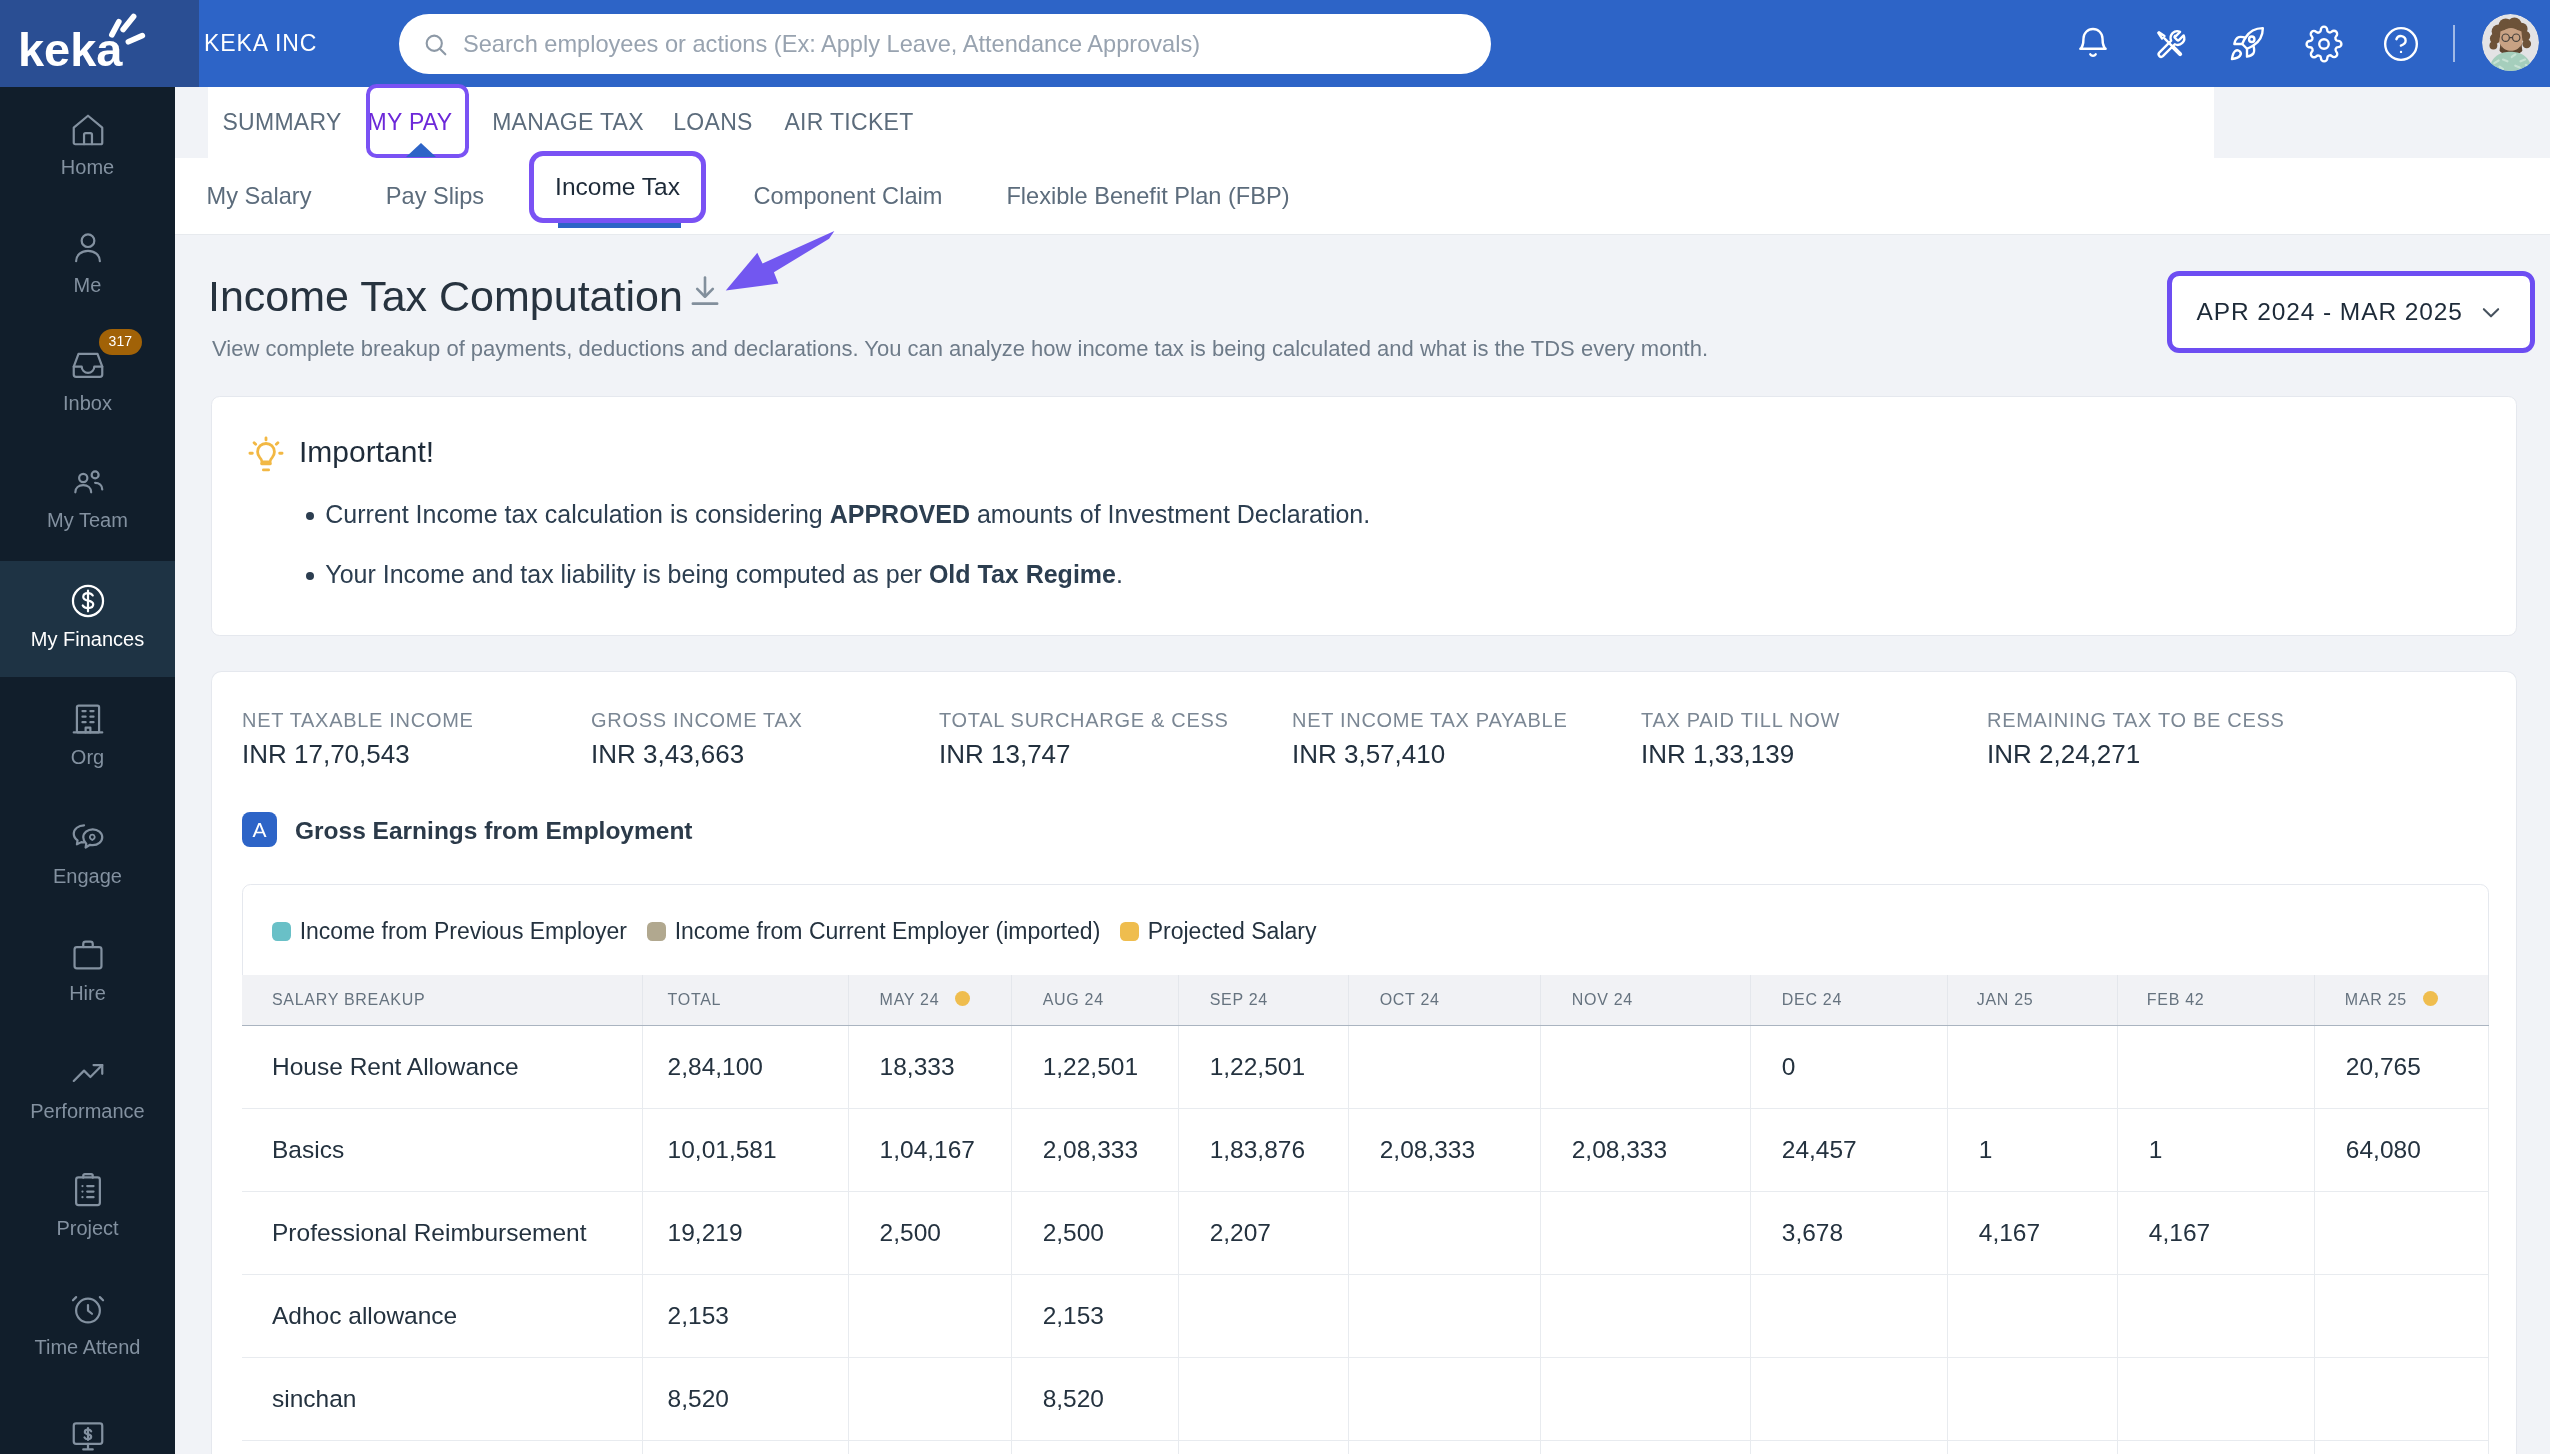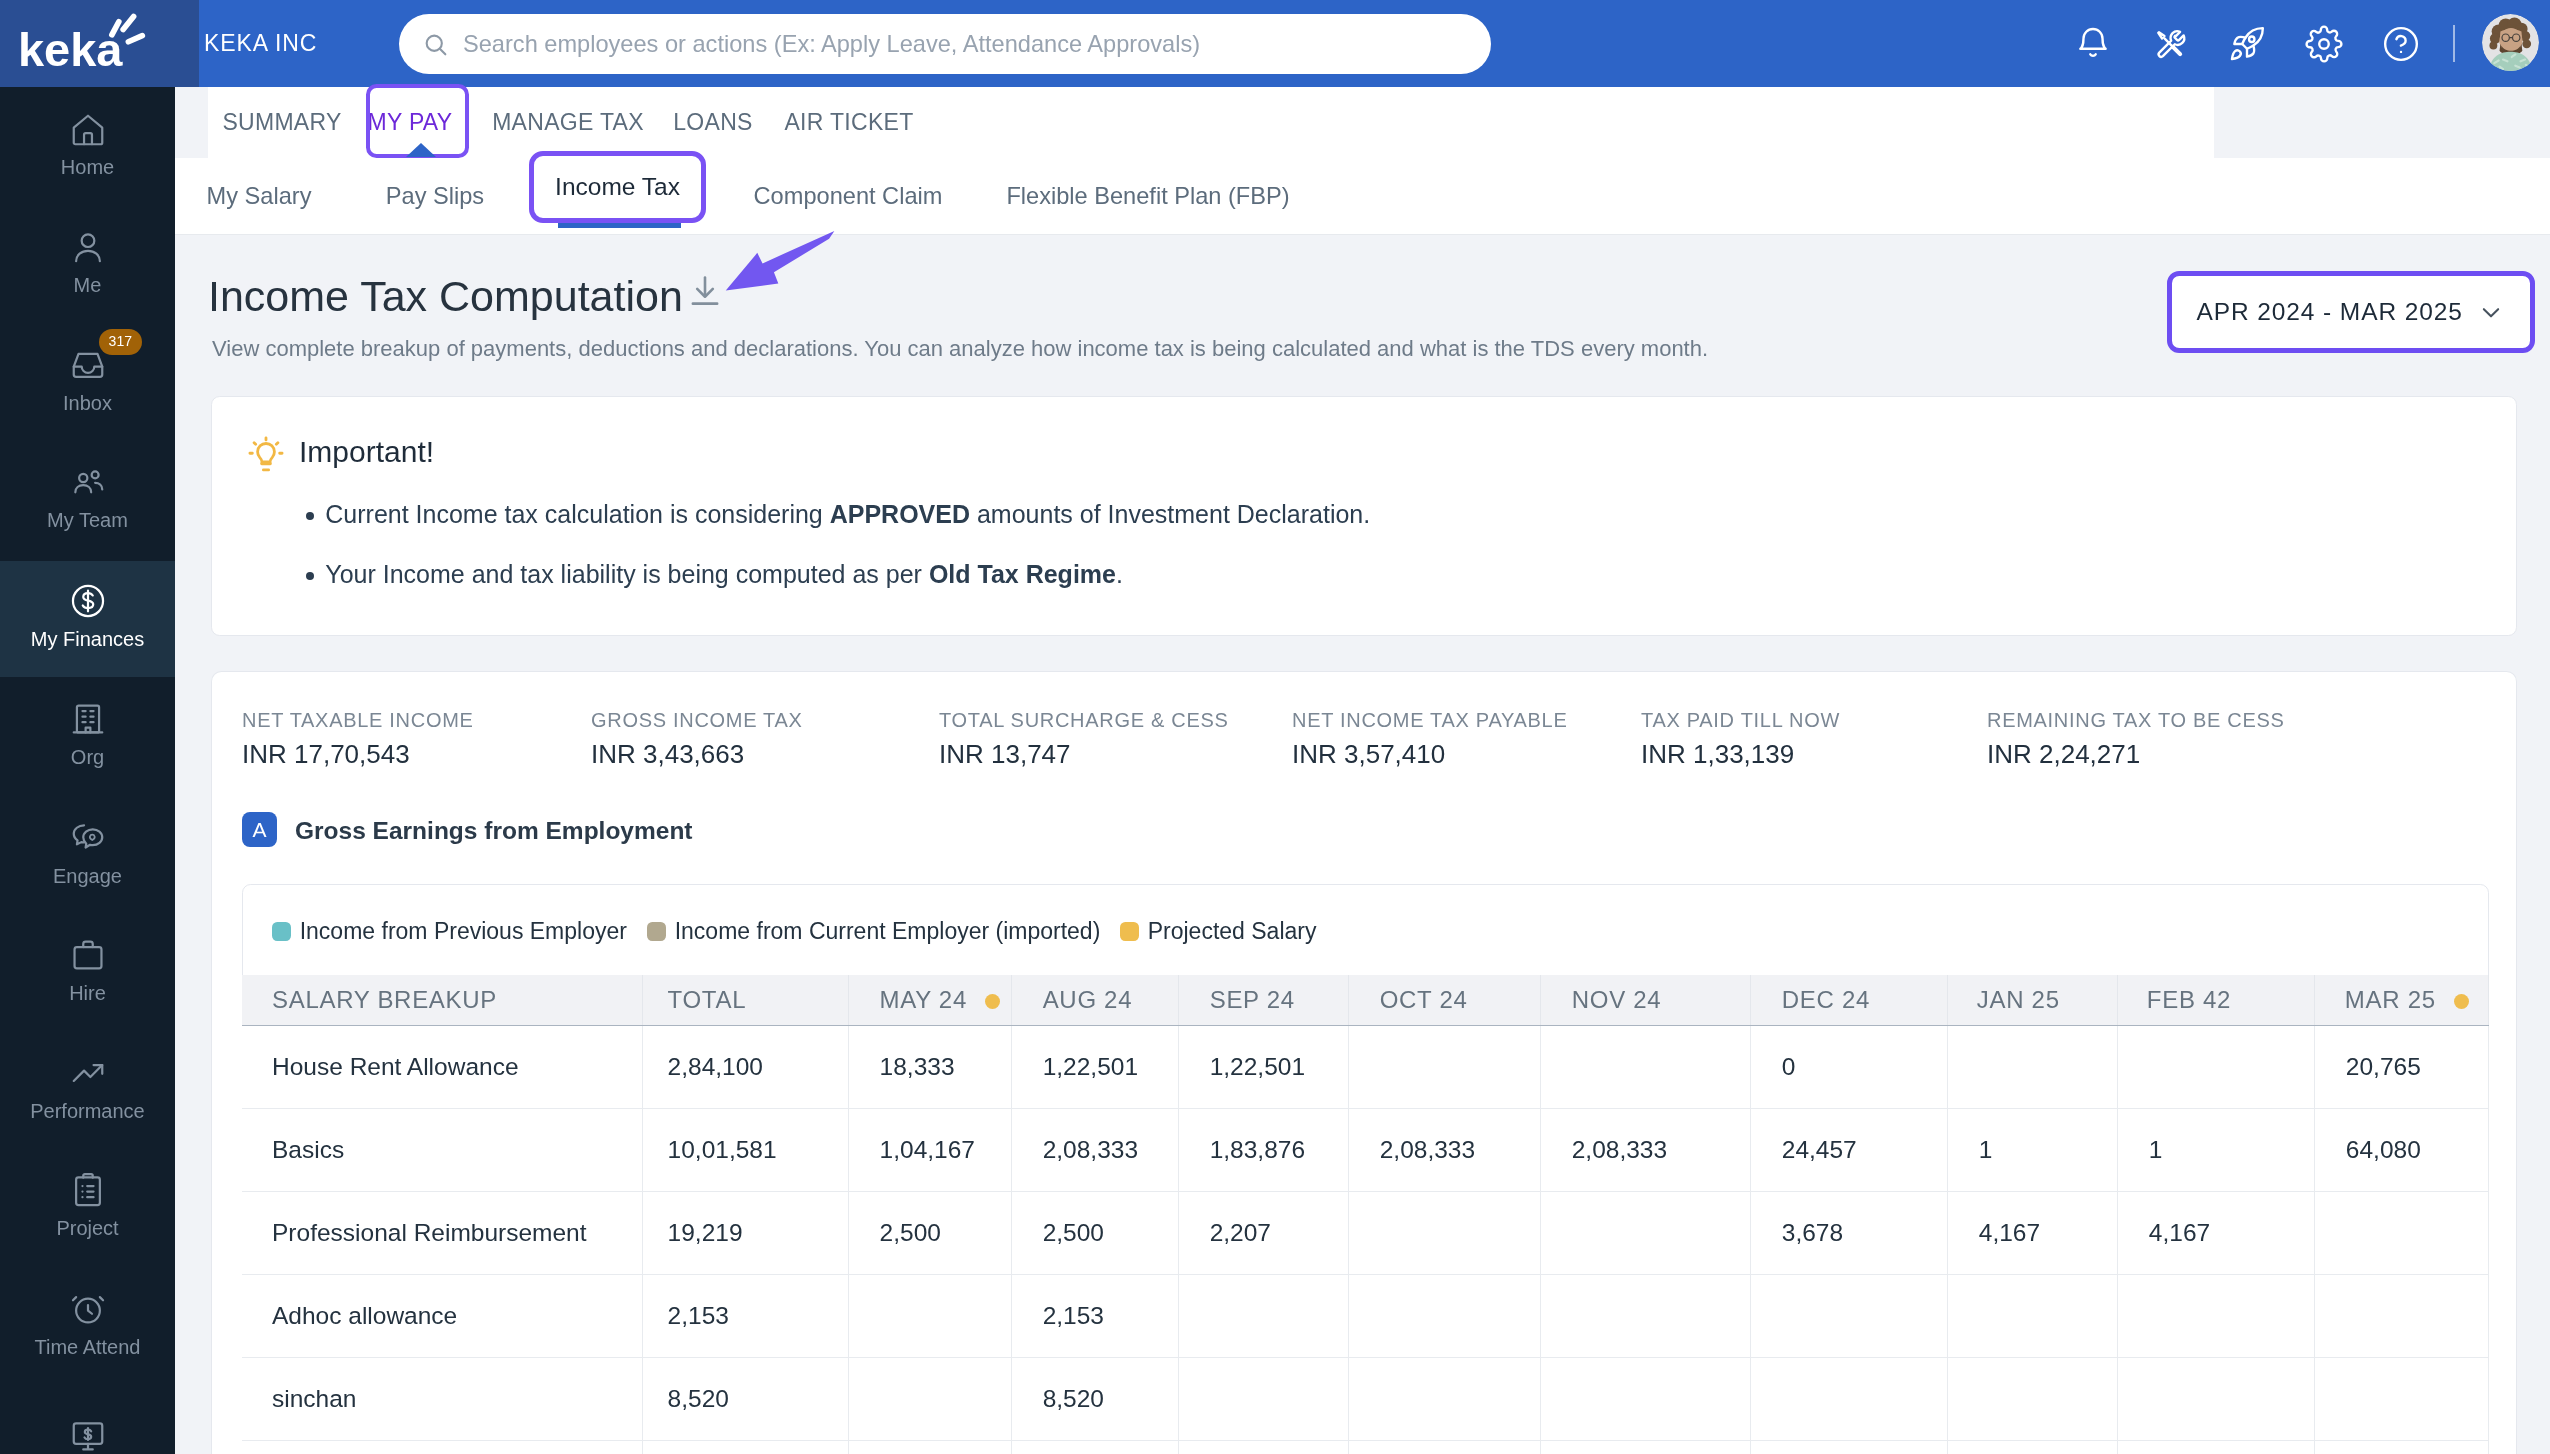--- a/index.html
+++ b/index.html
@@ -58,21 +58,21 @@
   #abadge { position:absolute; left:30px; top:140px; width:35px; height:35px; border-radius:7.9px; background:#2d64c7; color:#fff; font-size:21px; text-align:center; line-height:35px; }
   #gross-h { position:absolute; left:83px; top:145px; font-size:24.5px; color:#2b3a49; font-weight:bold;text-align:center; }
 
   
   #legendcard { position:absolute; left:30px; top:212px; width:2247px; height:92px; border:0.9px solid #e5e8ee; border-radius:8.7px 8.7px 0 0; background:#fff; }
   .lgsq { display:inline-block; width:19px; height:19px; border-radius:5.2px; vertical-align:-1.7px; margin-right:8.7px; }
   #legendcard .litem { position:absolute; top:33px; font-size:23px; color:#24323f; }
   #tablewrap { position:absolute; left:30px; top:303px; width:2247px; }
   table { border-collapse:collapse; table-layout:fixed; width:2247px; }
   td,th { font-weight:normal; text-align:left; vertical-align:middle; overflow:hidden; white-space:nowrap; }
-  thead th { height:50px; background:#f1f2f5; border-bottom:1.7px solid #aab4c0; font-size:24px; color:#66737f; letter-spacing:0.7px; padding-left:31px; border-right:0.9px solid #e4e7ec;margin-top:32px; }
+  thead th { height:50px; background:#f1f2f5; border-bottom:1.7px solid #aab4c0; font-size:16px; color:#66737f; letter-spacing:0.7px; padding-left:31px; border-right:0.9px solid #e4e7ec;margin-top:32px; }
   tbody td { height:83px; font-size:24.5px; color:#24323f; padding-left:31px; border-right:0.9px solid #e8ebef; border-bottom:0.9px solid #e8ebef; background:#fff; }
   .hdot { display:inline-block; width:15px; height:15px; border-radius:50%; background:#efbd4e; vertical-align:-1.7px; margin-left:10.5px; }
   tr.fill td { height:14px; border-bottom:none; }
 </style>
 </head>
 <body>
 
 <div id="topbar">
   <div id="logo">
     <svg width="175" height="87" viewBox="0 0 200 100">

